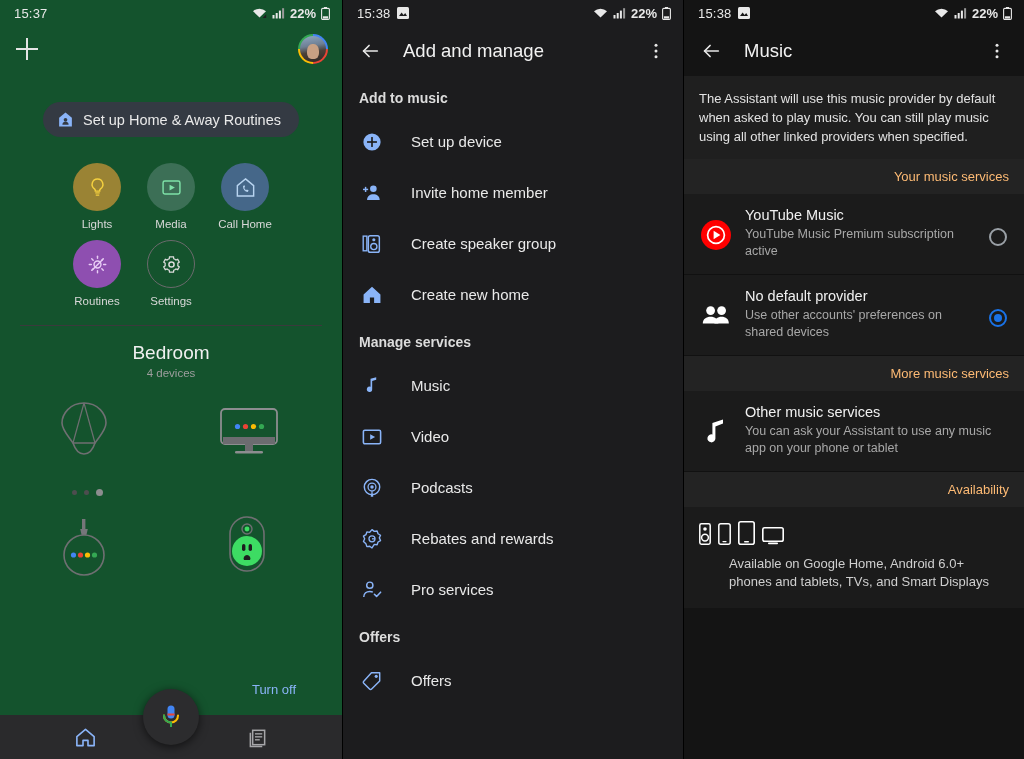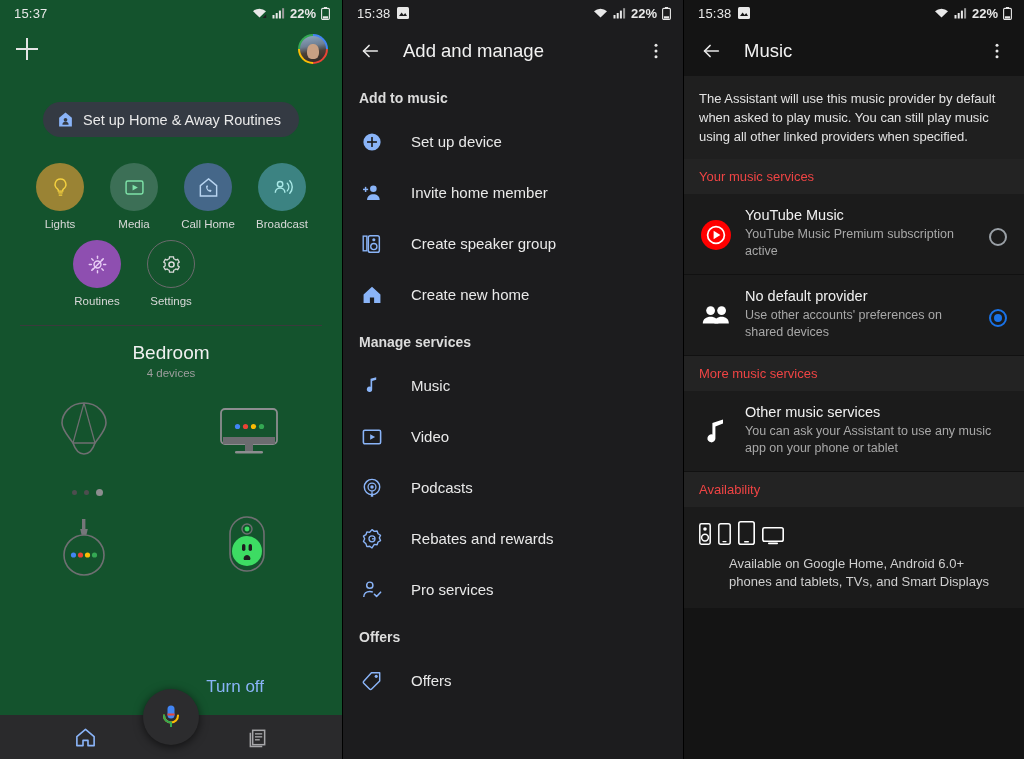--- a/index.html
+++ b/index.html
@@ -90,22 +90,22 @@
   .dev-1 { left: 55px;  top: 2px; }
   .dev-2 { left: 218px; top: 10px; }
   .dev-3 { left: 55px;  top: 120px; }
   .dev-4 { left: 218px; top: 118px; }
   .pager { position: absolute; left: 72px; top: 92px;
            display: flex; gap: 7px; align-items: center; }
   .pd { width: 5px; height: 5px; border-radius: 50%; background: #4d4d4f; }
   .pd.on { width: 7px; height: 7px; background: #8d8d8f; }
 
   .turnoff {
-    position: absolute; right: 78px; bottom: 62px;
-    color: #8ab4f8; font-size: 17px; cursor: pointer;
+    position: absolute; right: 46px; bottom: 62px;
+    color: #8ab4f8; font-size: 13px; cursor: pointer;
   }
   .mic-fab {
     position: absolute; left: 50%; transform: translateX(-50%);
     bottom: 14px; width: 56px; height: 56px; border-radius: 50%;
     background: #2c2c2e; display: flex; align-items: center;
     justify-content: center; box-shadow: 0 2px 10px rgba(0,0,0,.6);
     cursor: pointer; z-index: 3;
   }
   .bottomnav {
     position: absolute; left: 0; right: 0; bottom: 0; height: 44px;
@@ -132,21 +132,21 @@
   .mi-icon { width: 26px; display: flex; align-items: center; justify-content: center; }
   .mi-label { margin-left: 26px; font-size: 15px; color: #e9e9e9; }
 
   
   .p3-appbar { height: 50px; background: #141414; display:flex;
                align-items:center; padding: 0 12px; }
   .p3-body { background: #1f1f1f; }
   .p3-desc { padding: 14px 15px 12px; font-size: 13px; color: #e2e2e2;
              line-height: 1.45; }
   .band {
-    background: #232323; padding: 10px 15px; font-size: 13px; color: #ef4444;
+    background: #232323; padding: 10px 15px; font-size: 13px; color: #fdba74; text-align: right;
   }
   .listrow {
     display: flex; align-items: center; padding: 13px 15px;
     background: #1b1b1b; cursor: pointer; border-bottom: 1px solid #111;
   }
   .lr-ico { width: 34px; flex: 0 0 34px; display: flex; justify-content: center;
             padding-top: 2px; }
   .lr-txt { flex: 1; margin-left: 12px; }
   .lr-title { font-size: 14.5px; color: #f0f0f0; }
   .lr-sub { font-size: 12.5px; color: #a8a8a8; margin-top: 3px; line-height: 1.4; }
@@ -236,31 +236,20 @@
         <div class="q-item">
           <div class="q-circle" style="background:#456789">
             <svg width="23" height="23" viewBox="0 0 24 24">
               <path d="M12 3 L20.5 10 V20.8 H3.5 V10 Z" fill="none" stroke="#b8d4f0" stroke-width="1.5"></path>
               <path d="M9.4 10.6c0 3.4 2.1 5.6 4.9 6.2l1-1.6-1.8-1.2-1 .8c-.9-.6-1.6-1.5-1.9-2.5l1-.8-.9-2z" fill="#b8d4f0"></path>
             </svg>
           </div>
           <span class="q-label">Call Home</span>
         </div>
 
-        <div class="q-item">
-          <div class="q-circle" style="background:#3c8382">
-            <svg width="23" height="23" viewBox="0 0 24 24">
-              <circle cx="9.5" cy="8.5" r="2.8" fill="none" stroke="#a8e8e6" stroke-width="1.5"></circle>
-              <path d="M4.5 17.5a5 5 0 0 1 10 0" fill="none" stroke="#a8e8e6" stroke-width="1.5"></path>
-              <path d="M17 7.5a6 6 0 0 1 0 8" fill="none" stroke="#a8e8e6" stroke-width="1.5" stroke-linecap="round"></path>
-              <path d="M19.6 5a9.5 9.5 0 0 1 0 13" fill="none" stroke="#a8e8e6" stroke-width="1.5" stroke-linecap="round"></path>
-            </svg>
-          </div>
-          <span class="q-label">Broadcast</span>
-        </div>
       </div>
 
       <div class="q-row" style="margin-left:-74px">
         <div class="q-item">
           <div class="q-circle" style="background:#8e4fb0">
             <svg width="23" height="23" viewBox="0 0 24 24">
               <circle cx="12" cy="12" r="3.6" fill="none" stroke="#e8cdf5" stroke-width="1.5"></circle>
               <g stroke="#e8cdf5" stroke-width="1.5" stroke-linecap="round">
                 <path d="M12 3.4v2.2"></path>
                   <path d="M12 18.4v2.2"></path>

